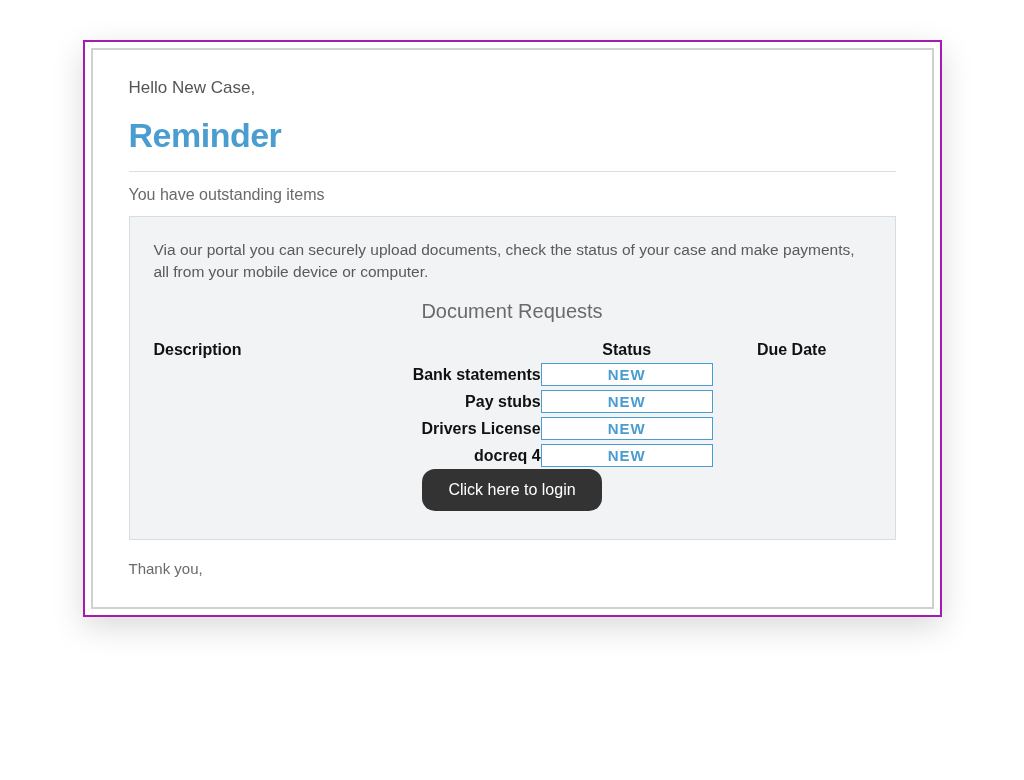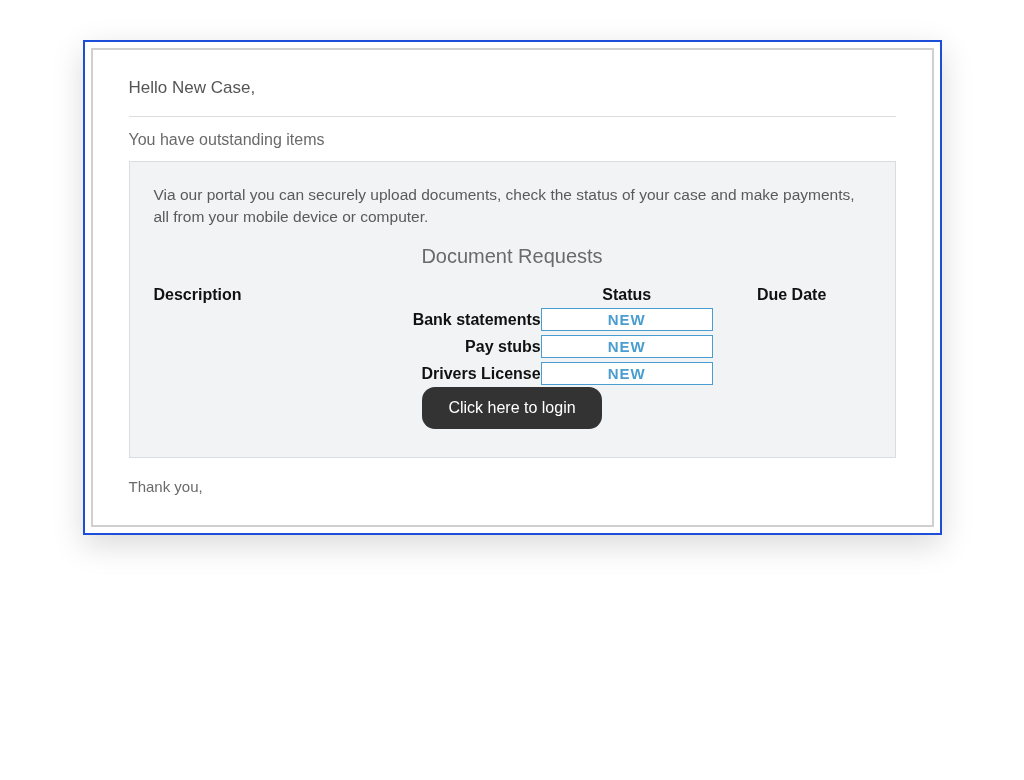--- a/index.html
+++ b/index.html
@@ -10,21 +10,21 @@
     body {
       font-family: Arial, Helvetica, sans-serif;
       background: #ffffff;
       padding: 40px;
       display: flex;
       justify-content: center;
       align-items: flex-start;
     }
     .outer-frame {
       width: 859px;
-      border: 2px solid #1d4ed8;
+      border: 2px solid #a21caf;
       padding: 6px;
       box-shadow: 0 10px 30px rgba(0,0,0,0.15);
       background: #fff;
     }
     .inner-frame {
       border: 2px solid #d0d0d0;
       padding: 28px 36px 28px 36px;
       background: #fff;
     }
     .greeting {
@@ -133,20 +133,21 @@
     }
   </style>
 </head>
 <body>
 
 <div class="outer-frame">
   <div class="inner-frame">
 
     <div class="greeting">Hello New Case,</div>
 
+    <div class="title">Reminder</div>
 
     <hr class="divider">
 
     <div class="subtitle">You have outstanding items</div>
 
     <div class="panel">
       <div class="panel-intro">Via our portal you can securely upload documents, check the status of your case and make payments, all from your mobile device or computer.</div>
 
       <div class="panel-heading">Document Requests</div>
 
@@ -168,20 +169,27 @@
           </tr>
           <tr>
             <td class="desc-cell">Pay stubs</td>
             <td>
                 <span class="status-badge">NEW</span>
               </td>
             <td class="due-cell"></td>
           </tr>
           <tr>
             <td class="desc-cell">Drivers License</td>
+            <td>
+                <span class="status-badge">NEW</span>
+              </td>
+            <td class="due-cell"></td>
+          </tr>
+          <tr>
+            <td class="desc-cell">docreq 4</td>
             <td>
                 <span class="status-badge">NEW</span>
               </td>
             <td class="due-cell"></td>
           </tr>
         </tbody>
       </table>
 
       <div class="login-wrap">
         <button class="login-btn">Click here to login</button>

